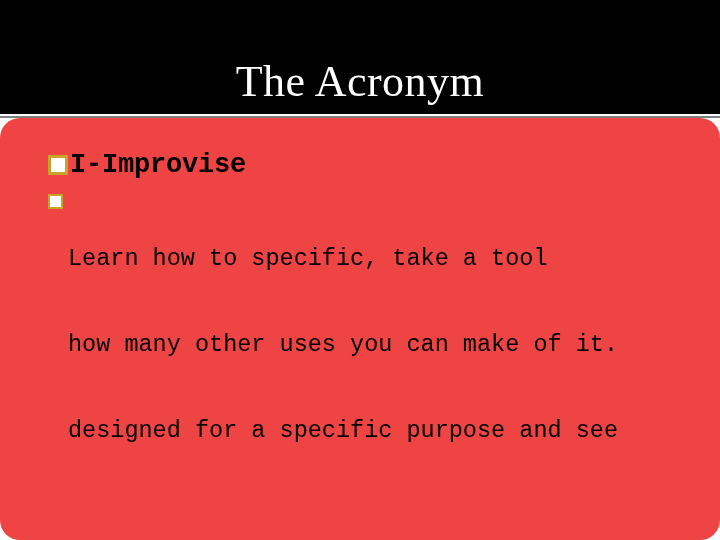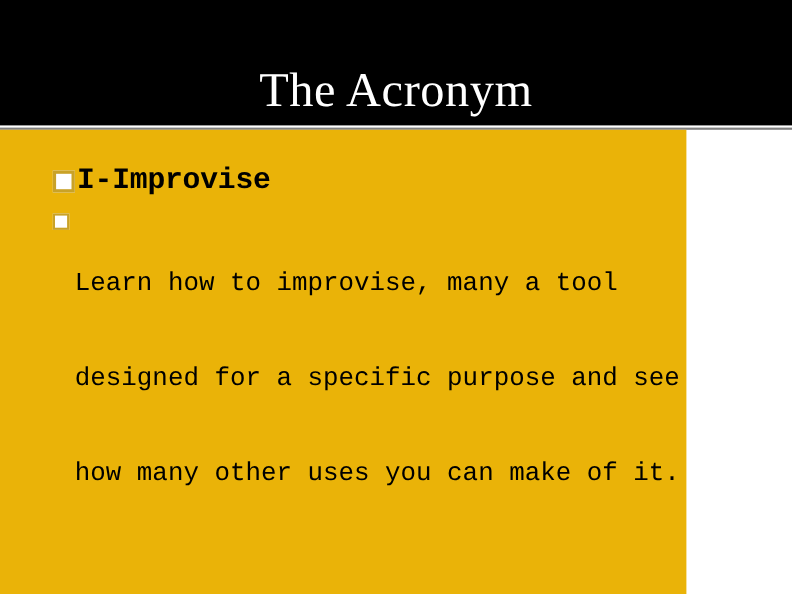--- a/index.html
+++ b/index.html
@@ -60,23 +60,24 @@
     width: 720px;
     height: 2px;
     background: #808080;
   }
 
   
   .body-area {
     position: absolute;
     left: 0;
     top: 118px;
-    width: 624px;
+    width: 720px;
     height: 422px;
-    background: #eab308;
+    background: #ef4444;
+    border-radius: 20px;
   }
 
   
   .bullet-row {
     position: absolute;
     display: flex;
     align-items: flex-start;
   }
 
   .bullet-row.level-1 {
@@ -144,22 +145,22 @@
   <div class="body-area">
 
     <div class="bullet-row level-1">
       <span class="bullet-marker"></span>
       <span class="bullet-text">I-Improvise</span>
     </div>
 
     <div class="bullet-row level-2">
       <span class="bullet-marker"></span>
       <span class="bullet-text">
-        <span class="line">Learn how to improvise, many a tool</span>
+        <span class="line">Learn how to specific, take a tool</span>
+        <span class="line">how many other uses you can make of it.</span>
         <span class="line">designed for a specific purpose and see</span>
-        <span class="line">how many other uses you can make of it.</span>
         
         
       </span>
     </div>
 
   </div>
 </div>
 
 </body></html>

